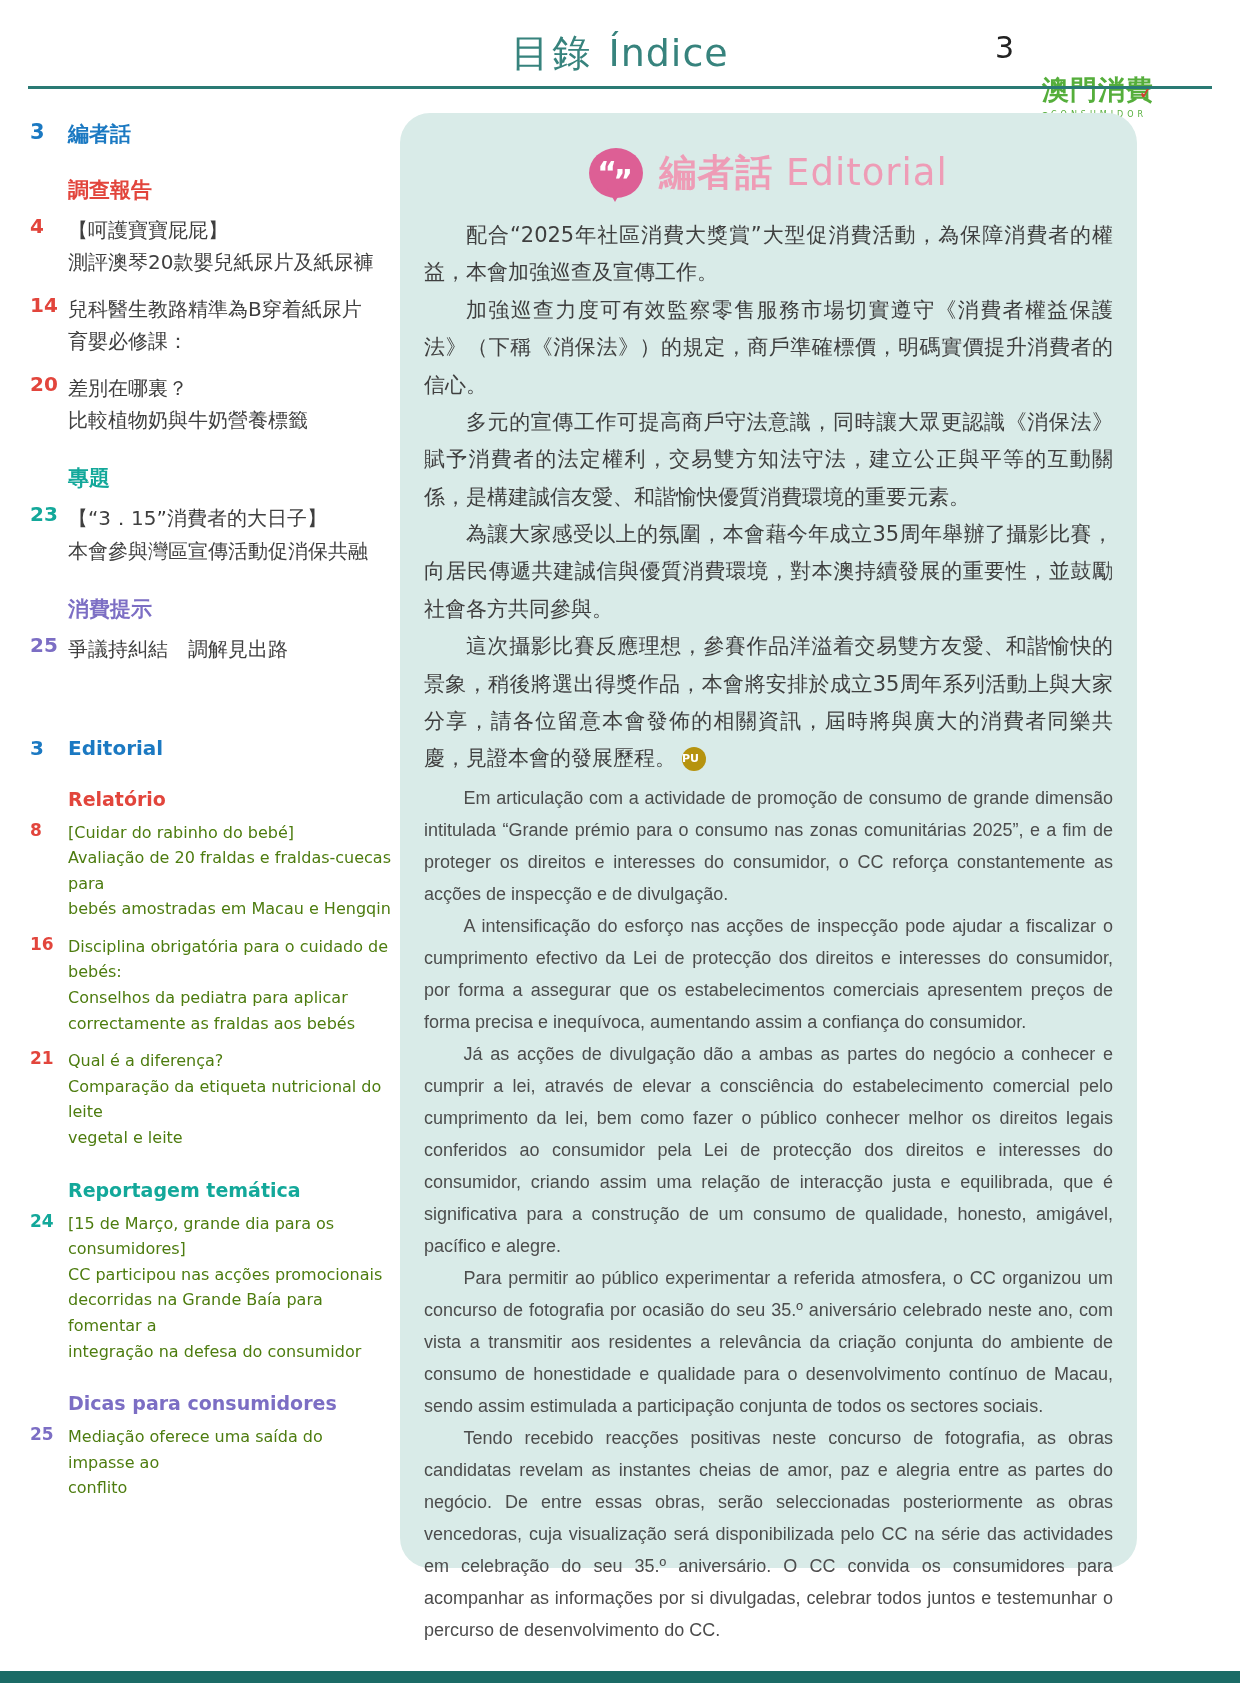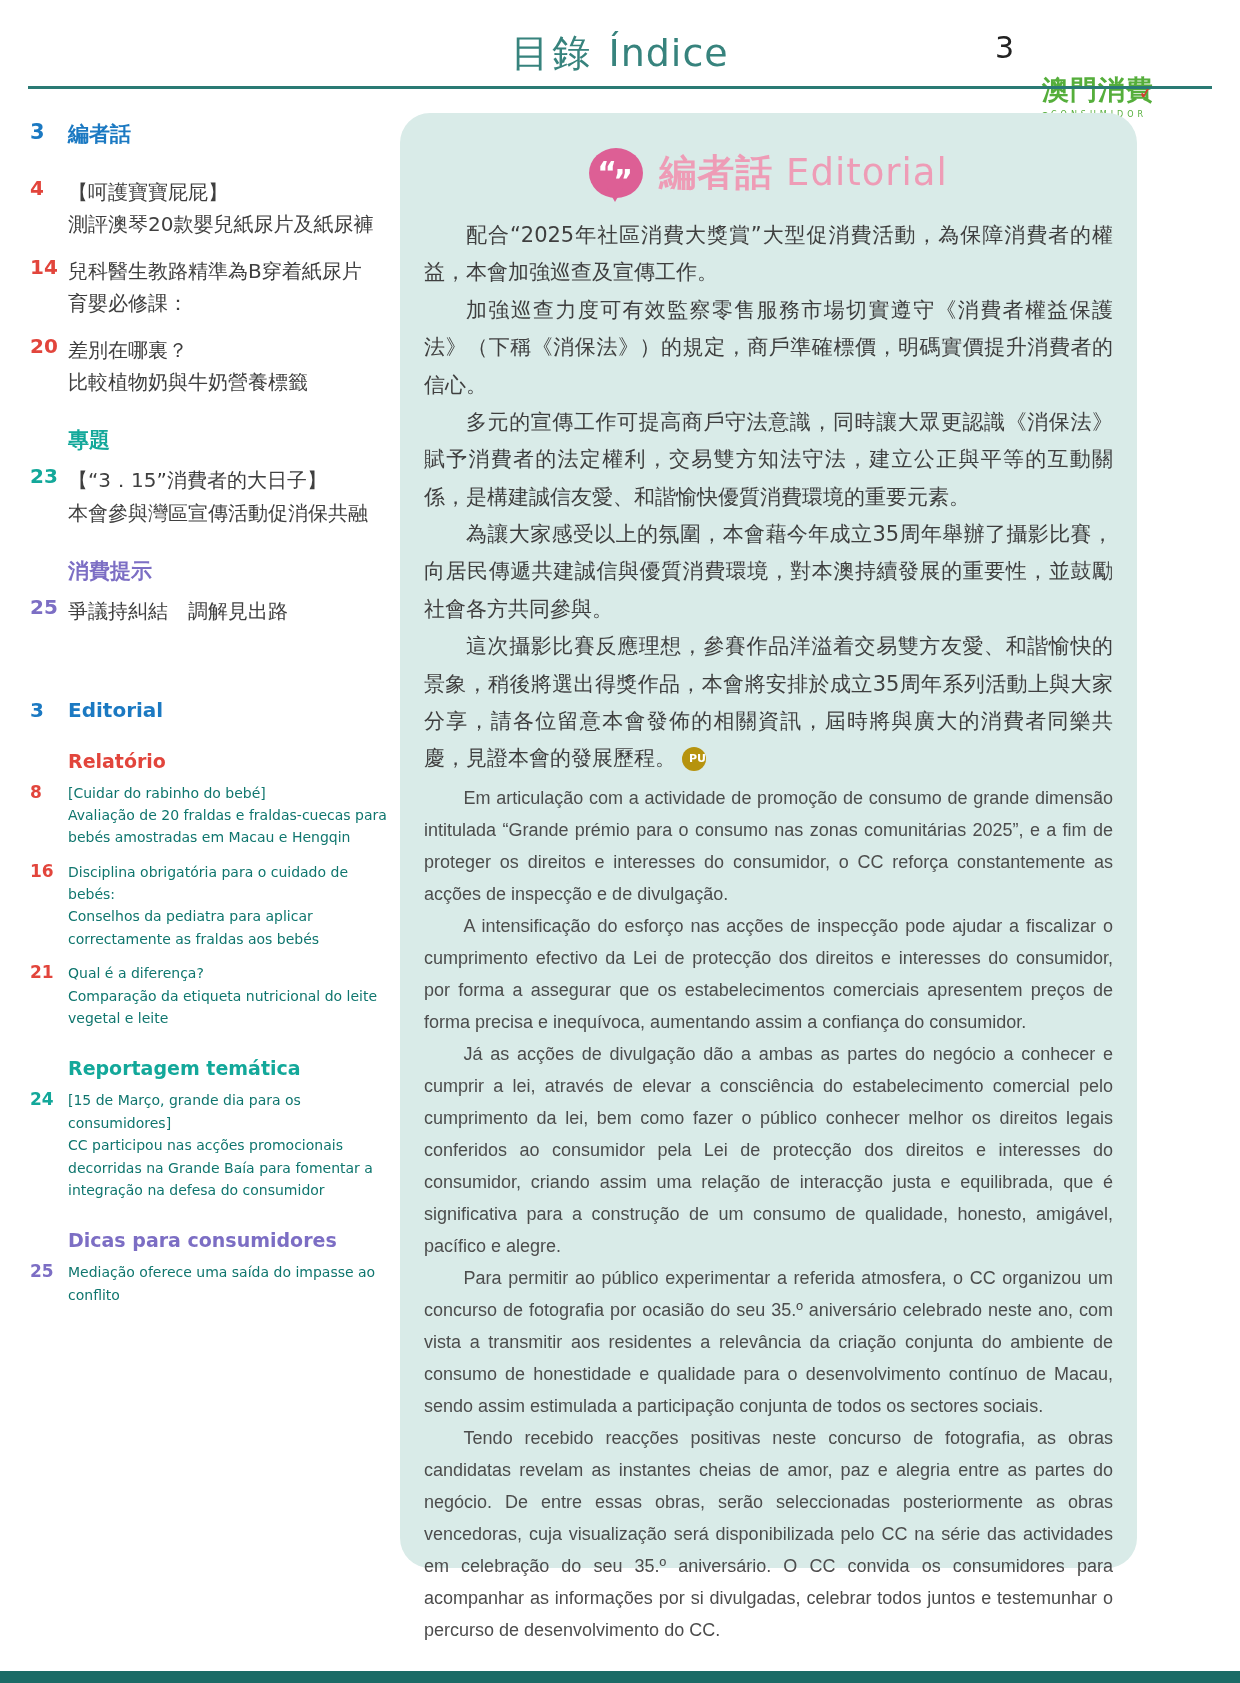--- a/index.html
+++ b/index.html
@@ -28,21 +28,21 @@
   .toc-item{display:flex;gap:4px;margin-bottom:14px;}
   .toc-item .num{width:34px;flex:none;font-weight:bold;font-size:20px;}
   .toc-item .lines{flex:1;color:#3f3f3f;font-size:20px;line-height:1.62;}
   .toc-extra{margin-top:36px;}
   .toc-extra .toc-item{margin-bottom:6px;}
 
   .pt-block{margin-top:70px;}
   .pt-block .toc-entry{font-size:20px;}
   .pt-block .sec-head{font-size:19px;margin-left:38px;}
   .pt-block .toc-item .num{font-size:17px;}
-  .pt-block .toc-item .lines{font-size:14px;line-height:1.6;color:#0f766e;}
+  .pt-block .toc-item .lines{font-size:16px;line-height:1.6;color:#4d7c0f;}
   .pt-block .toc-item{margin-bottom:12px;}
   .pt-block .toc-section{}
 
   .c-blue{color:#1b79c2;}
   .c-red{color:#e2453c;}
   .c-teal{color:#13a89a;}
   .c-purple{color:#7c6ec4;}
   .c-orange{color:#ee7044;}
 
   
@@ -56,21 +56,21 @@
   .bubble .q1,.bubble .q2{position:absolute;color:#ffffff;font-weight:bold;font-size:30px;line-height:1;}
   .bubble .q1{left:8px;top:10px;}
   .bubble .q2{left:24px;top:18px;}
   .ed-title{color:#ee9cb6;font-size:37px;letter-spacing:1px;}
   .ed-title .zh{font-weight:bold;}
   .ed-title .en{font-weight:400;}
 
   .zh-paras{margin-top:12px;color:#3f3f3f;font-size:21px;line-height:1.78;text-align:justify;}
   .zh-paras p{margin:0;text-indent:2em;}
   .pu-badge{display:inline-block;width:24px;height:24px;border-radius:50%;background:#b6930e;
-            color:#fff;font-size:11px;font-weight:bold;text-align:right;line-height:24px;
+            color:#fff;font-size:11px;font-weight:bold;text-align:left;line-height:24px;
             vertical-align:middle;margin-left:6px;text-indent:0;}
 
   .pt-paras{margin-top:4px;color:#4c4c4c;font-size:18px;line-height:1.78;text-align:justify;
             font-family:"Liberation Sans","DejaVu Sans",sans-serif;}
   .pt-paras p{margin:0;text-indent:2.2em;}
 
   
   .footer-bar{position:absolute;left:0;bottom:0;width:100%;height:12px;background:#1b6b66;}
 </style>
 </head>
@@ -94,20 +94,21 @@
   <div class="header-rule"></div>
 
   <nav class="toc">
 
     <div class="toc-entry c-blue">
       <span class="num">3</span>
       <span class="lbl">編者話</span>
     </div>
 
     <div class="toc-section">
+      <h3 class="sec-head c-red">調查報告</h3>
       <div class="toc-item">
         <span class="num c-red">4</span>
         <div class="lines">
           <div>【呵護寶寶屁屁】</div>
           <div>測評澳琴20款嬰兒紙尿片及紙尿褲</div>
         </div>
       </div>
       <div class="toc-item">
         <span class="num c-red">14</span>
         <div class="lines">

